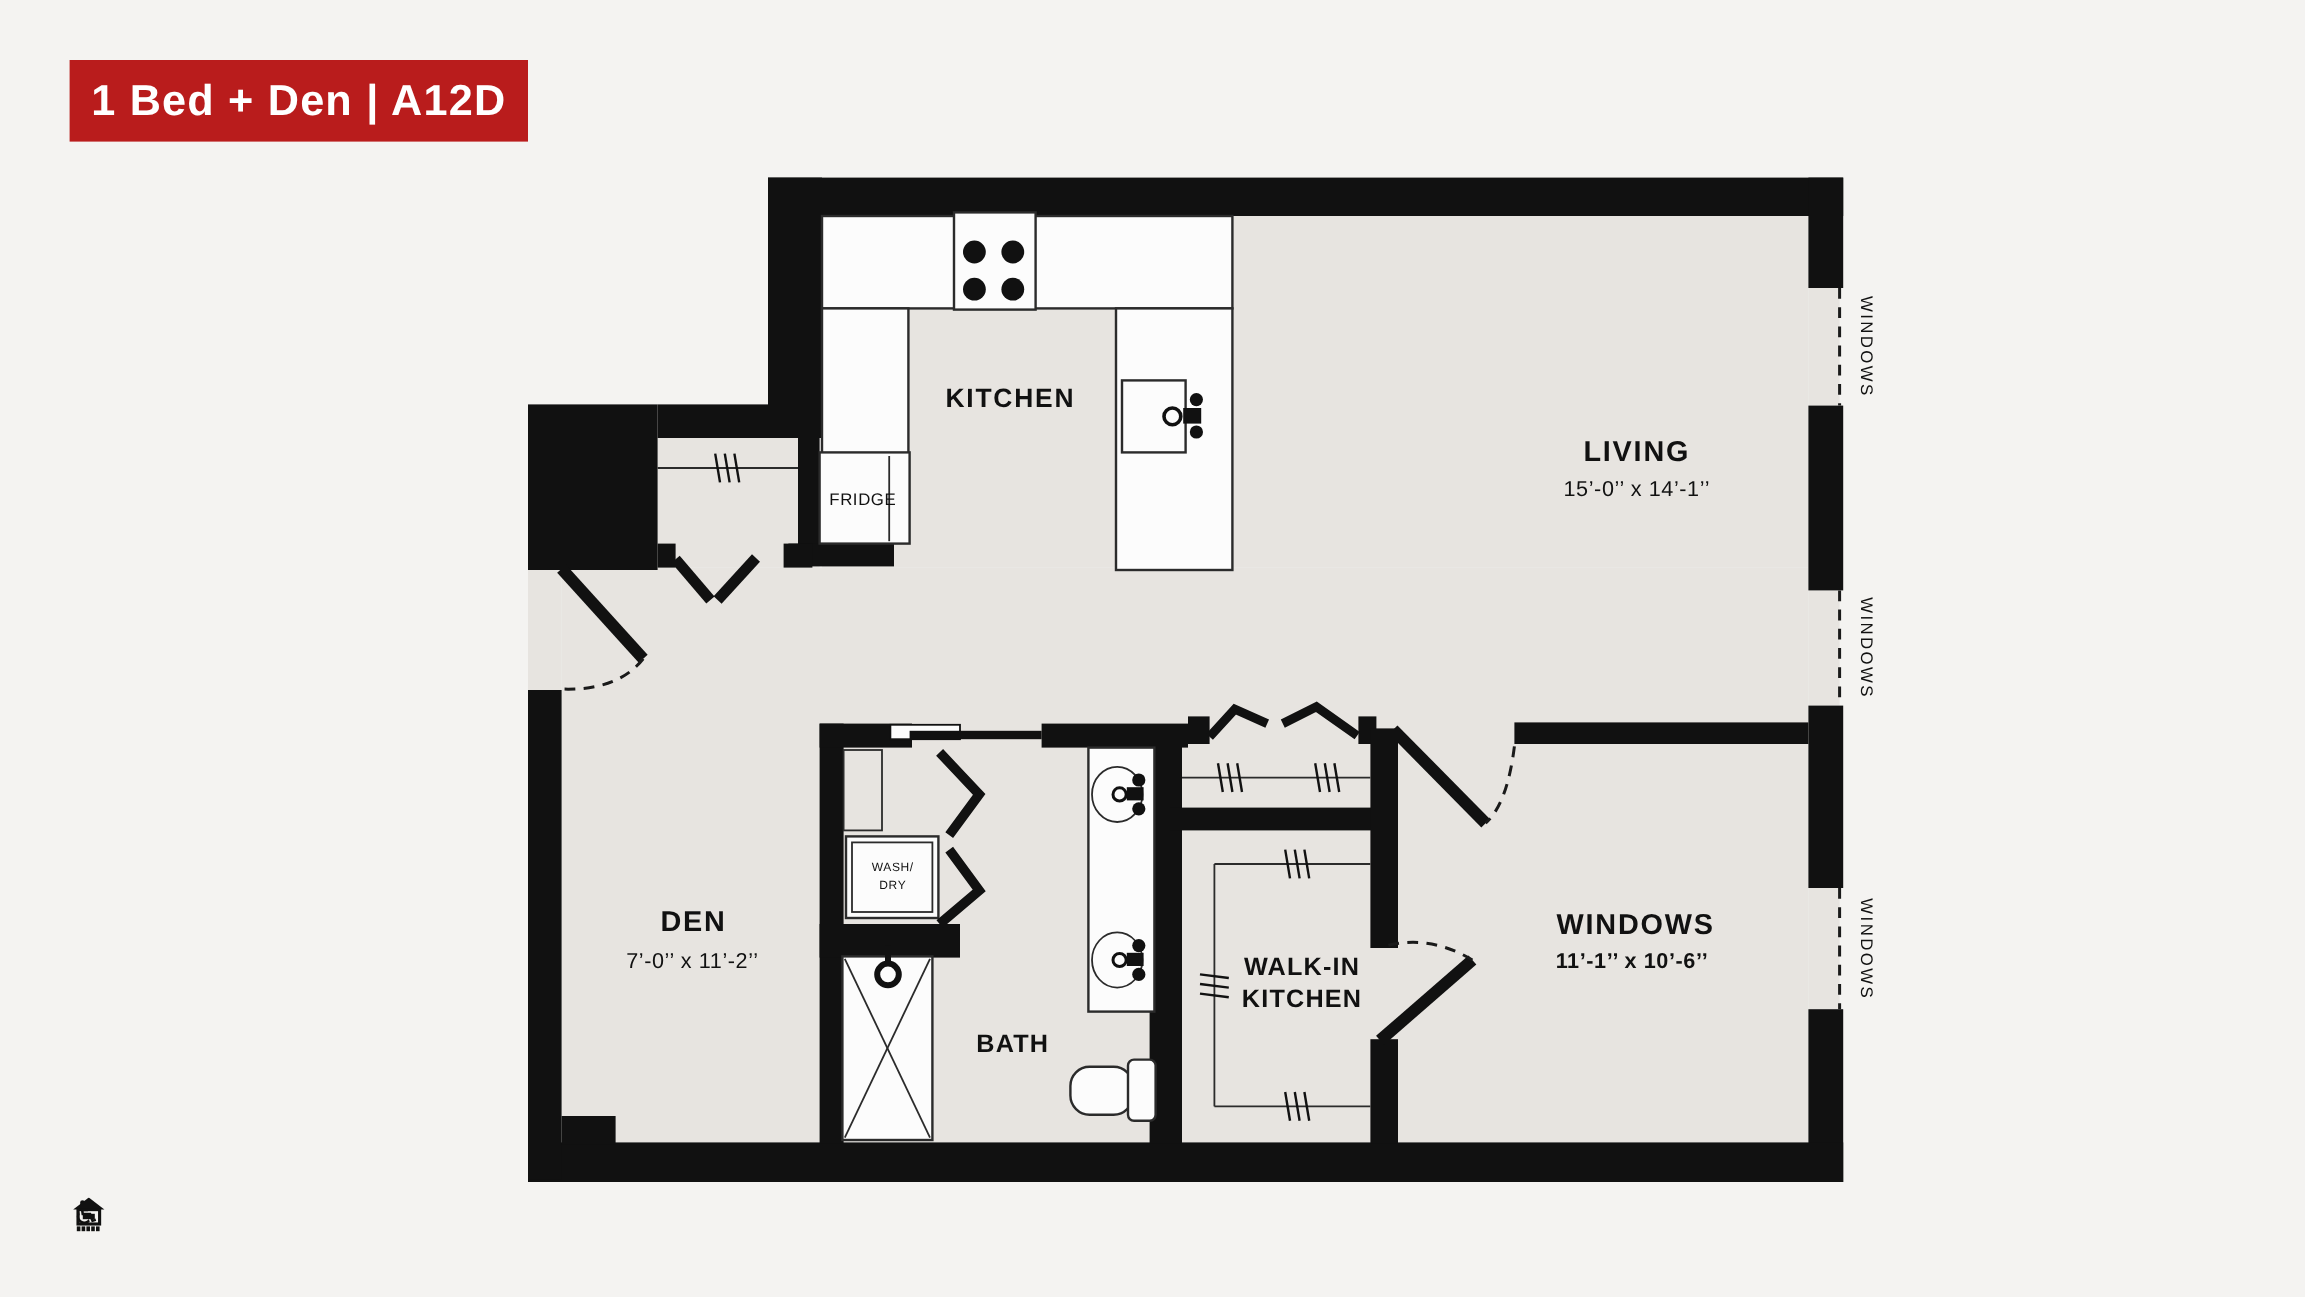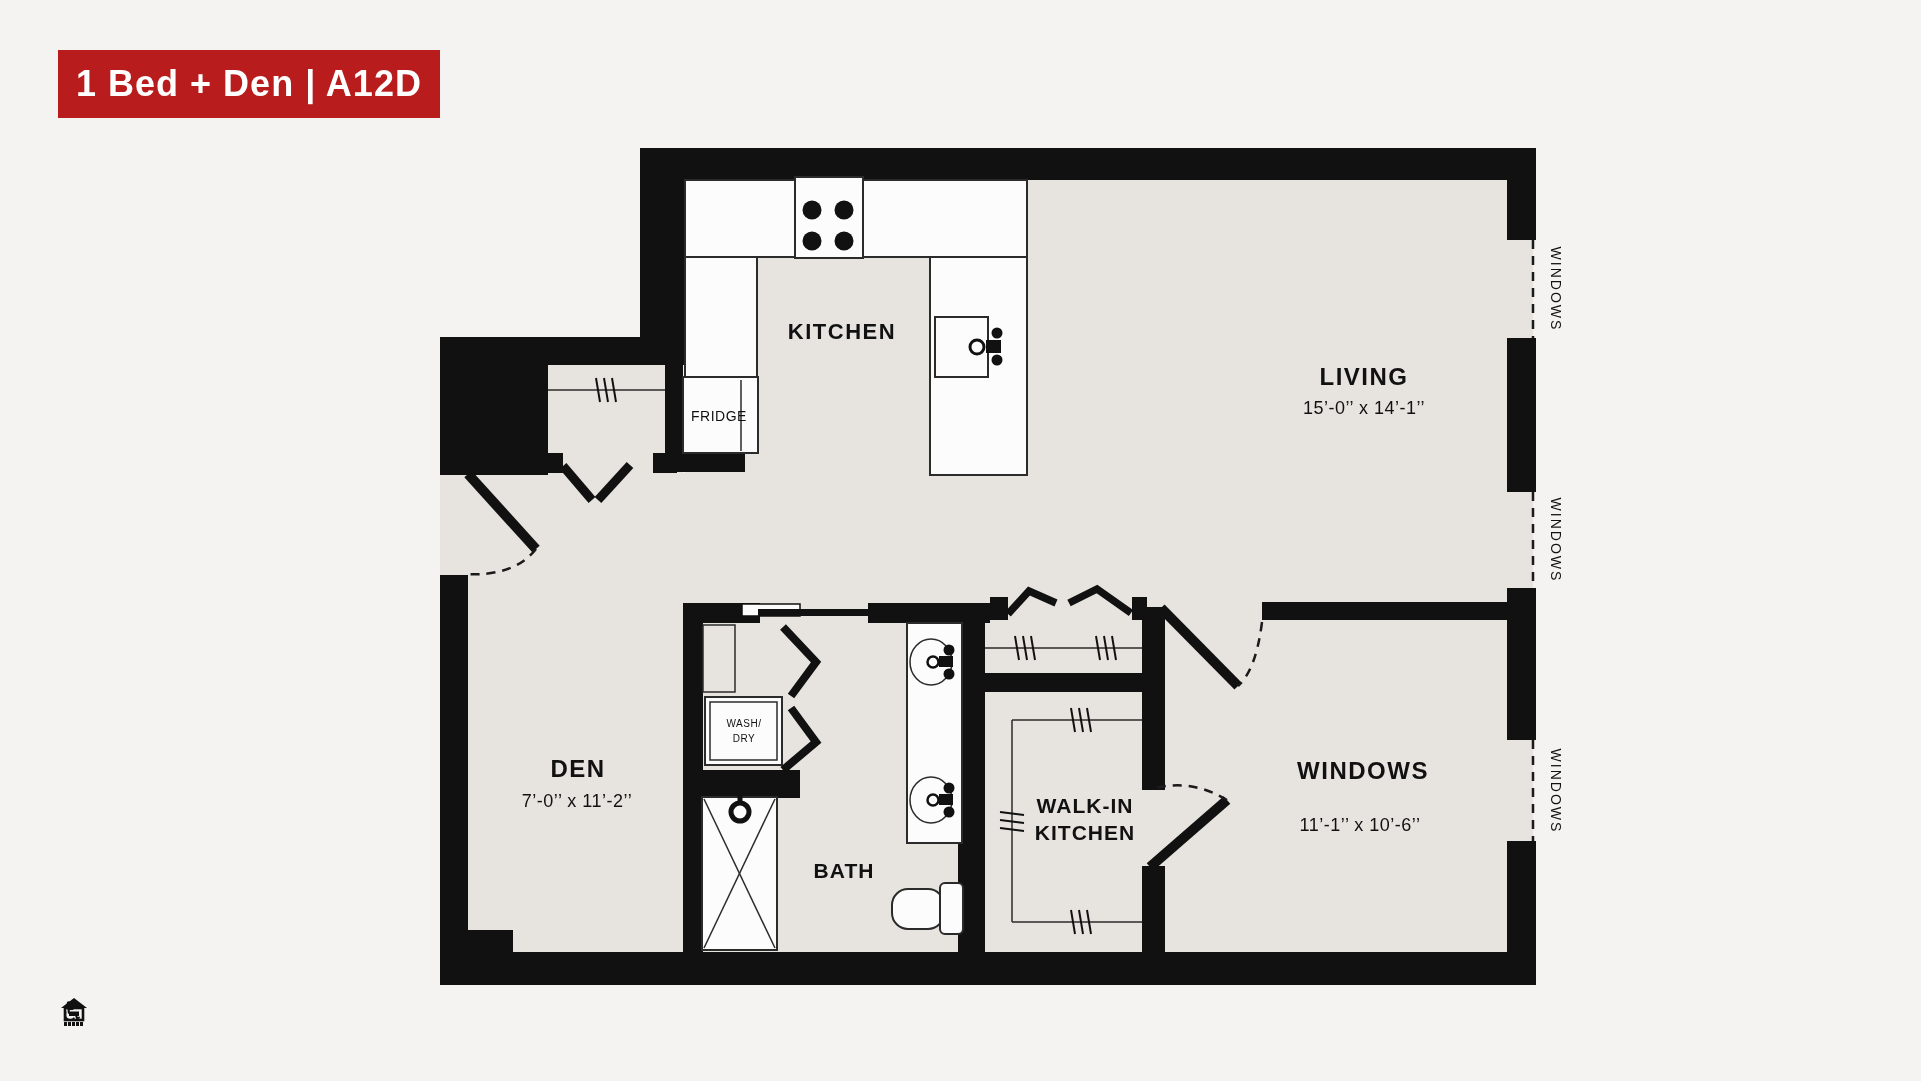--- a/index.html
+++ b/index.html
@@ -206,21 +206,21 @@
 
   <div class="lbl room-name" style="left:842px;top:332px;font-size:22px;">KITCHEN</div>
 
   <div class="lbl room-name" style="left:1364px;top:377px;">LIVING</div>
   <div class="lbl room-dims" style="left:1364px;top:408px;">15’-0’’ x 14’-1’’</div>
 
   <div class="lbl room-name" style="left:578px;top:769px;">DEN</div>
   <div class="lbl room-dims" style="left:577px;top:801px;text-align:center;">7’-0’’ x 11’-2’’</div>
 
   <div class="lbl room-name" style="left:1363px;top:771px;">WINDOWS</div>
-  <div class="lbl room-dims" style="left:1360px;top:825px;">11’-1’’ x 10’-6’’</div>
+  <div class="lbl room-dims" style="left:1360px;top:801px;font-weight:bold;">11’-1’’ x 10’-6’’</div>
 
   <div class="lbl room-name sm" style="left:844px;top:871px;">BATH</div>
 
   <div class="lbl room-name sm" style="left:1085px;top:820px;">
     <div>WALK-IN</div>
     <div>KITCHEN</div>
   </div>
 
   <div class="lbl fix-lbl" style="left:719px;top:416px;">FRIDGE</div>
   <div class="lbl washdry-lbl" style="left:744px;top:731px;">

